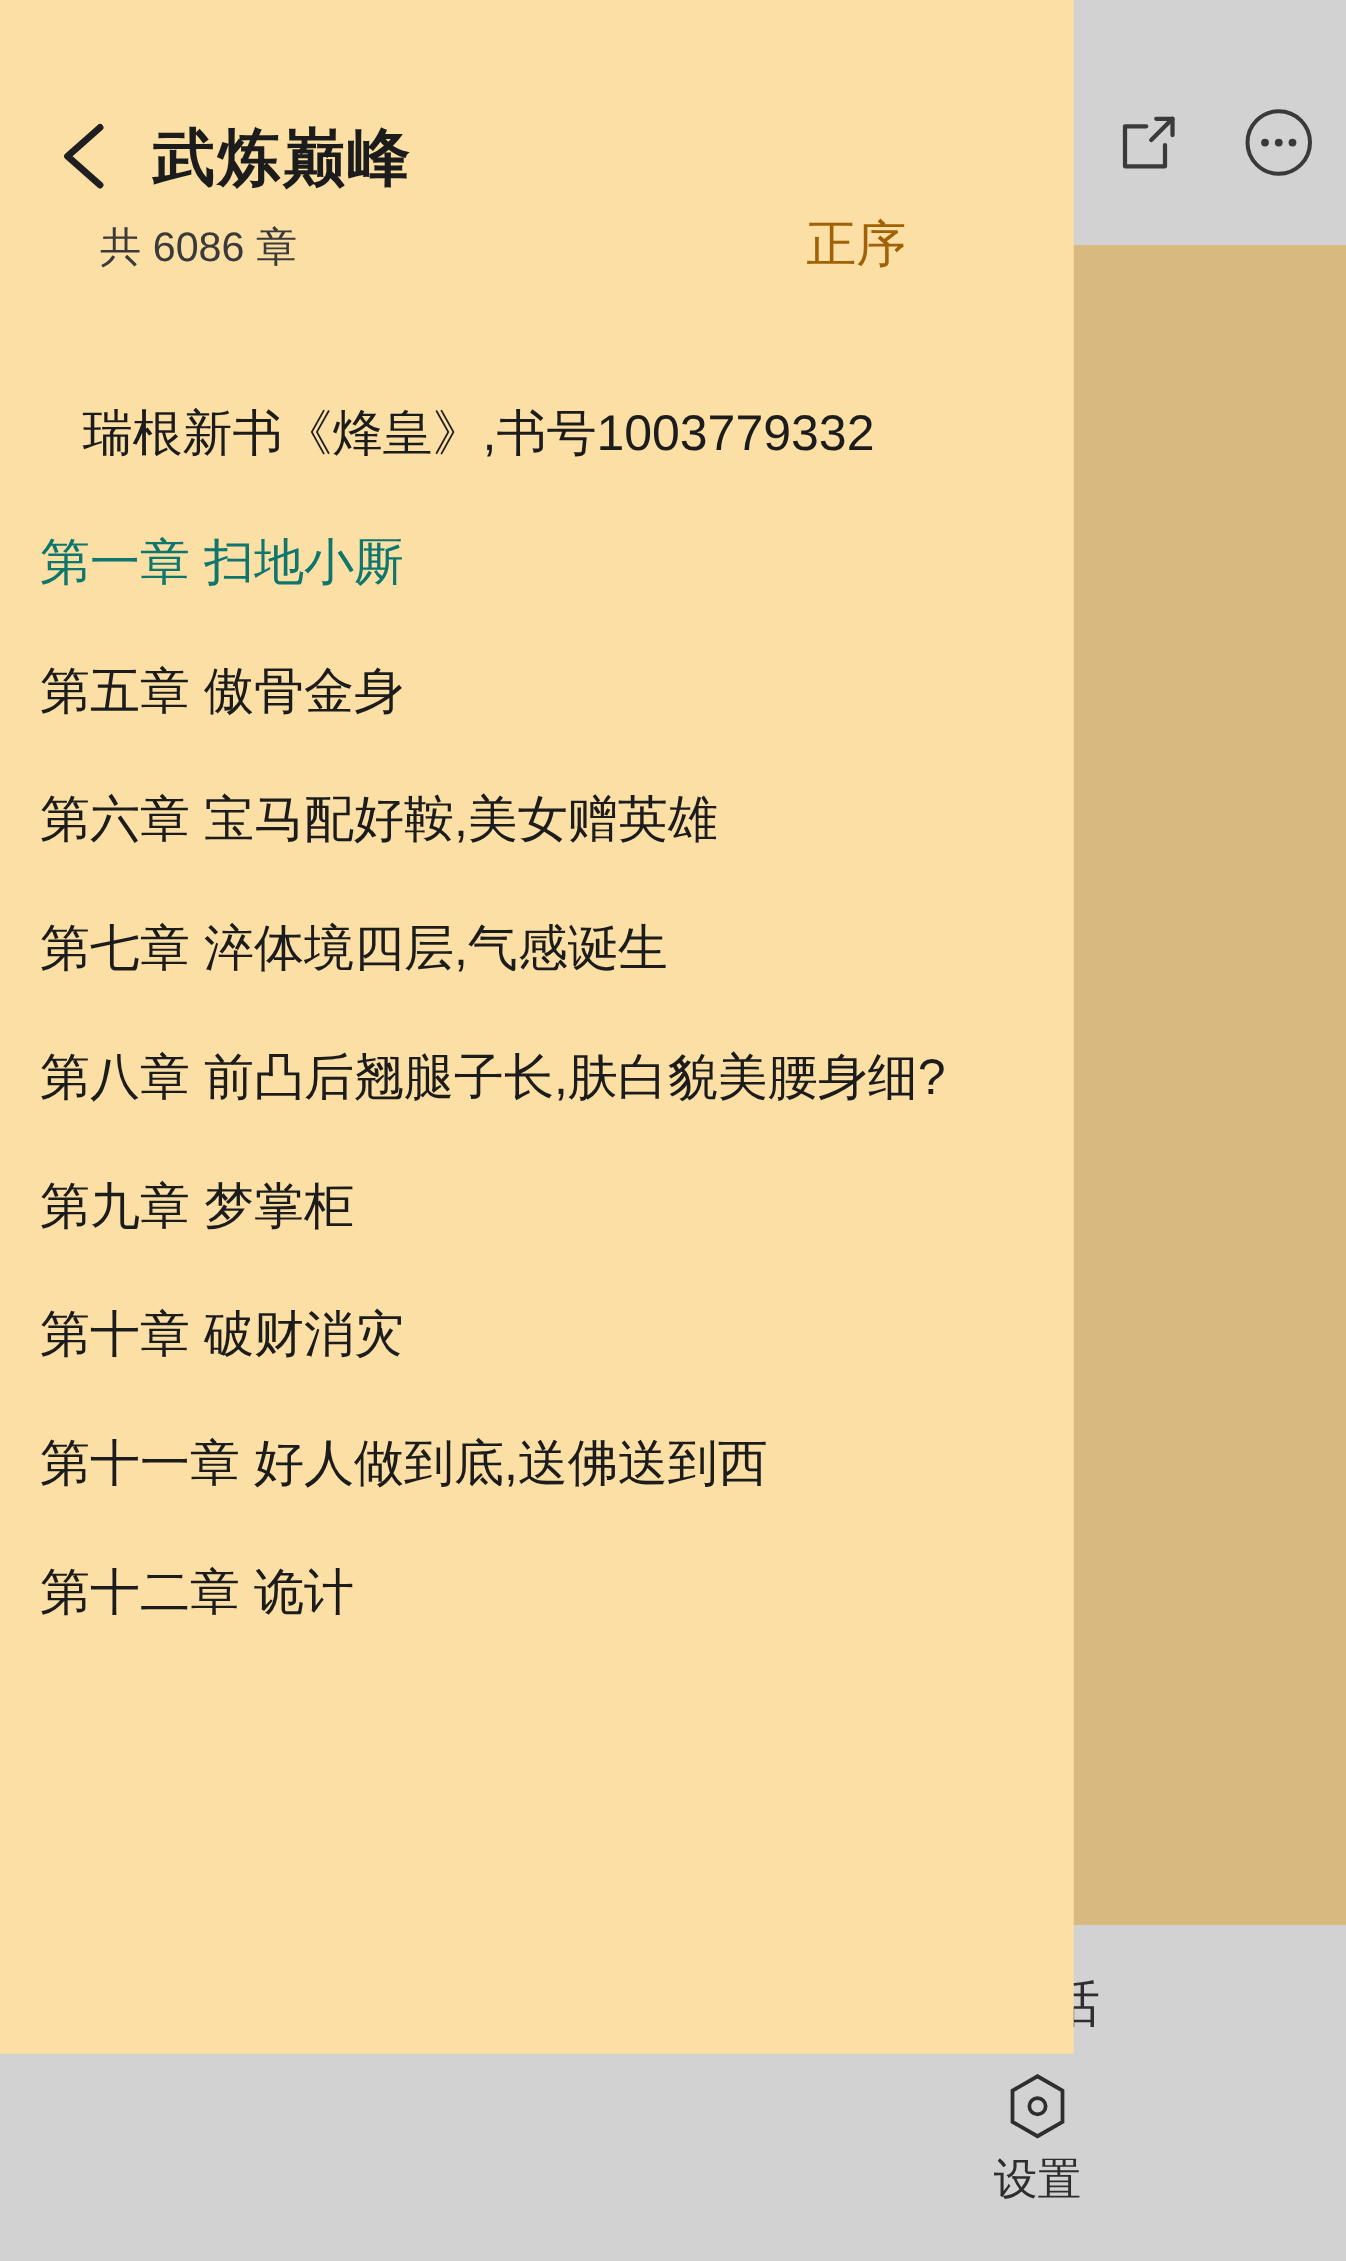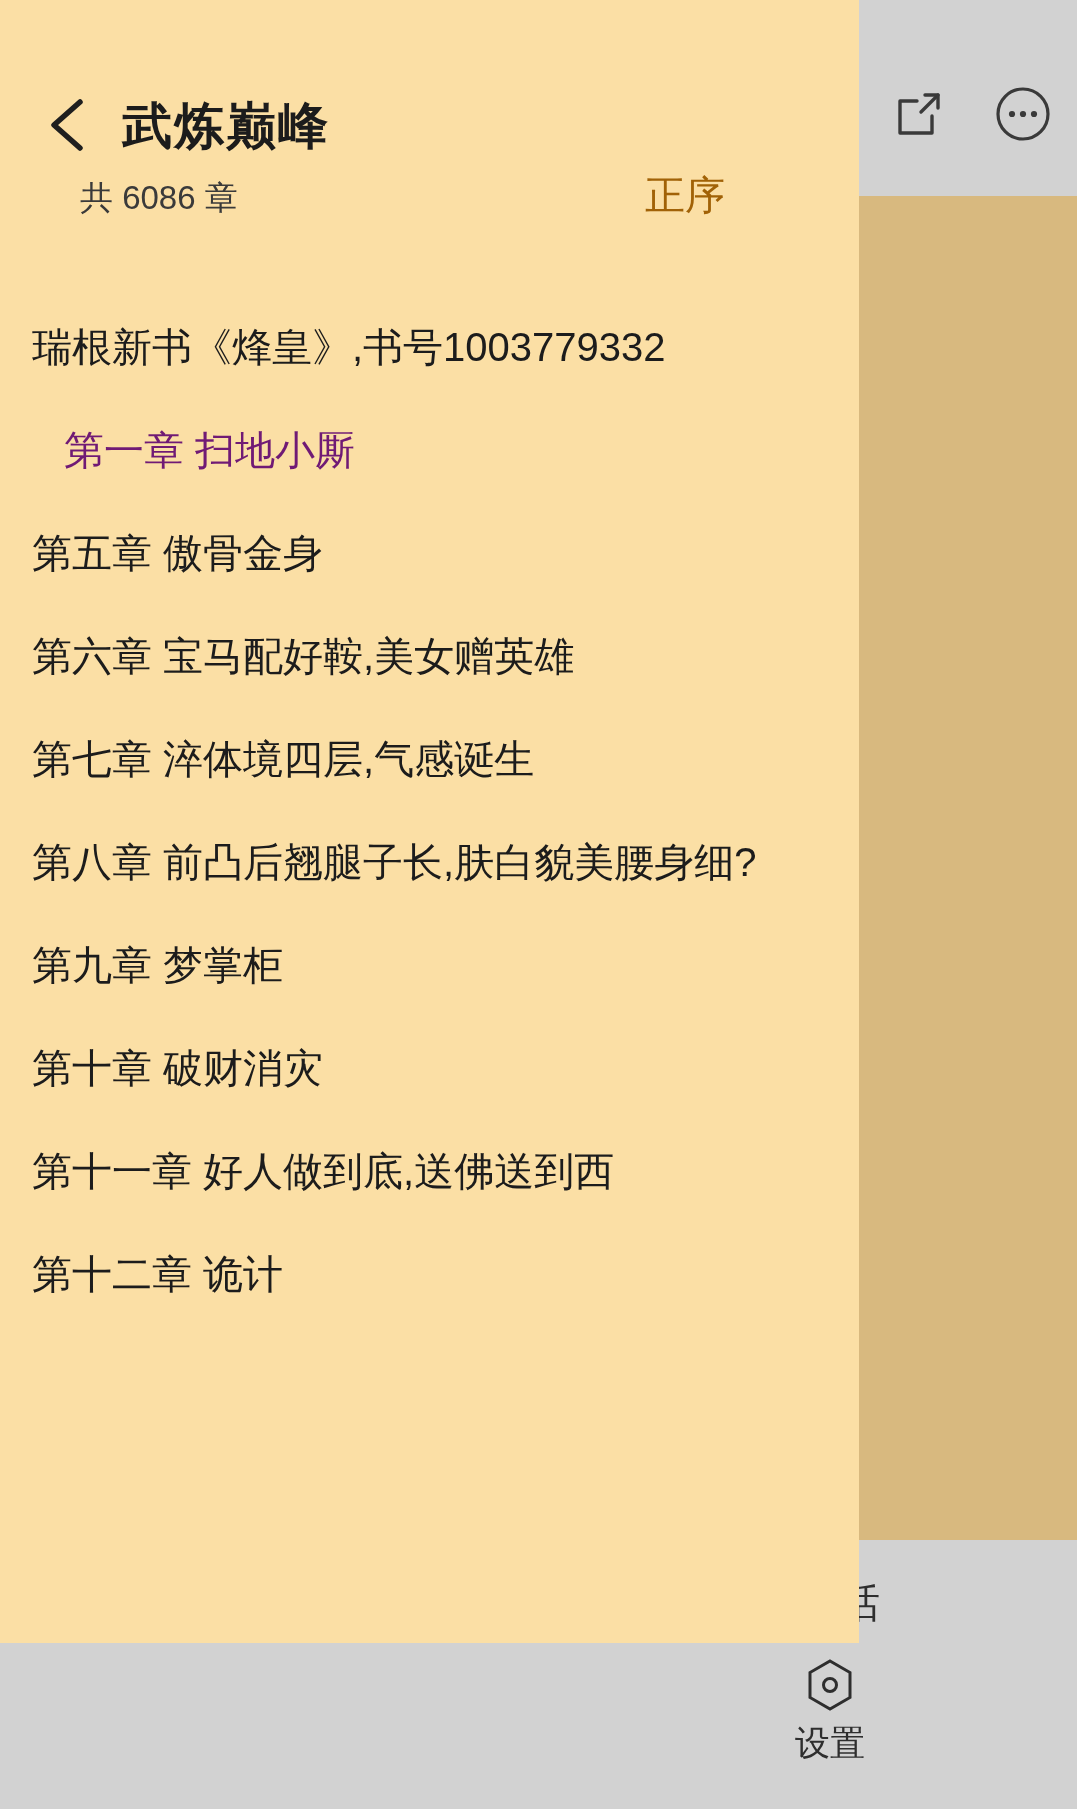--- a/index.html
+++ b/index.html
@@ -170,24 +170,24 @@
     color: #1c1c1c;
     padding: 0 32px;
     height: 103px;
     line-height: 103px;
     white-space: nowrap;
     overflow: hidden;
     cursor: pointer;
   }
   .chapter-item.notice {
     font-size: 40px;
+    margin-left: 34px;
   }
   .chapter-item.current {
-    color: #701a75;
-    margin-left: 32px;
+    color: #0f766e;
   }
 </style>
 </head>
 <body>
 
 <div id="reader-background">
 
   <div id="reader-page">
 
     <div id="reader-text">

